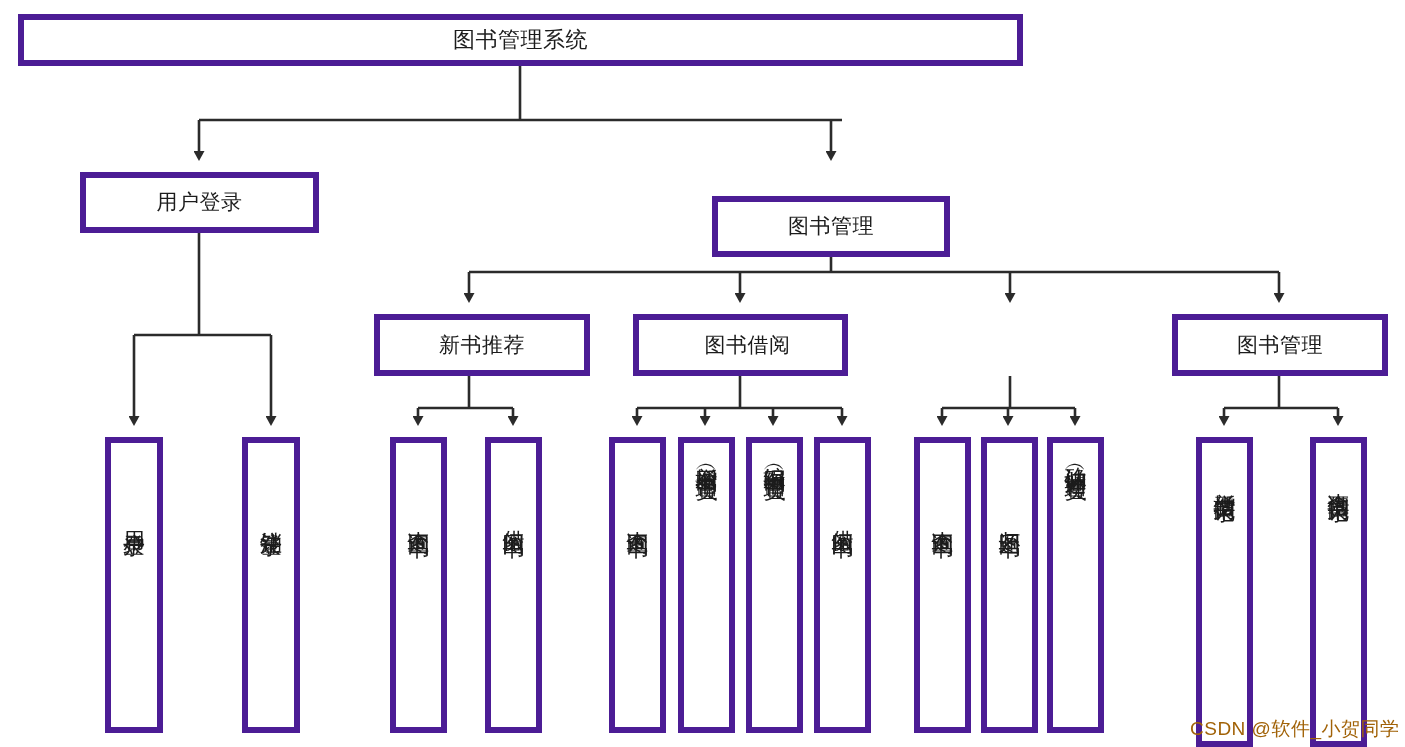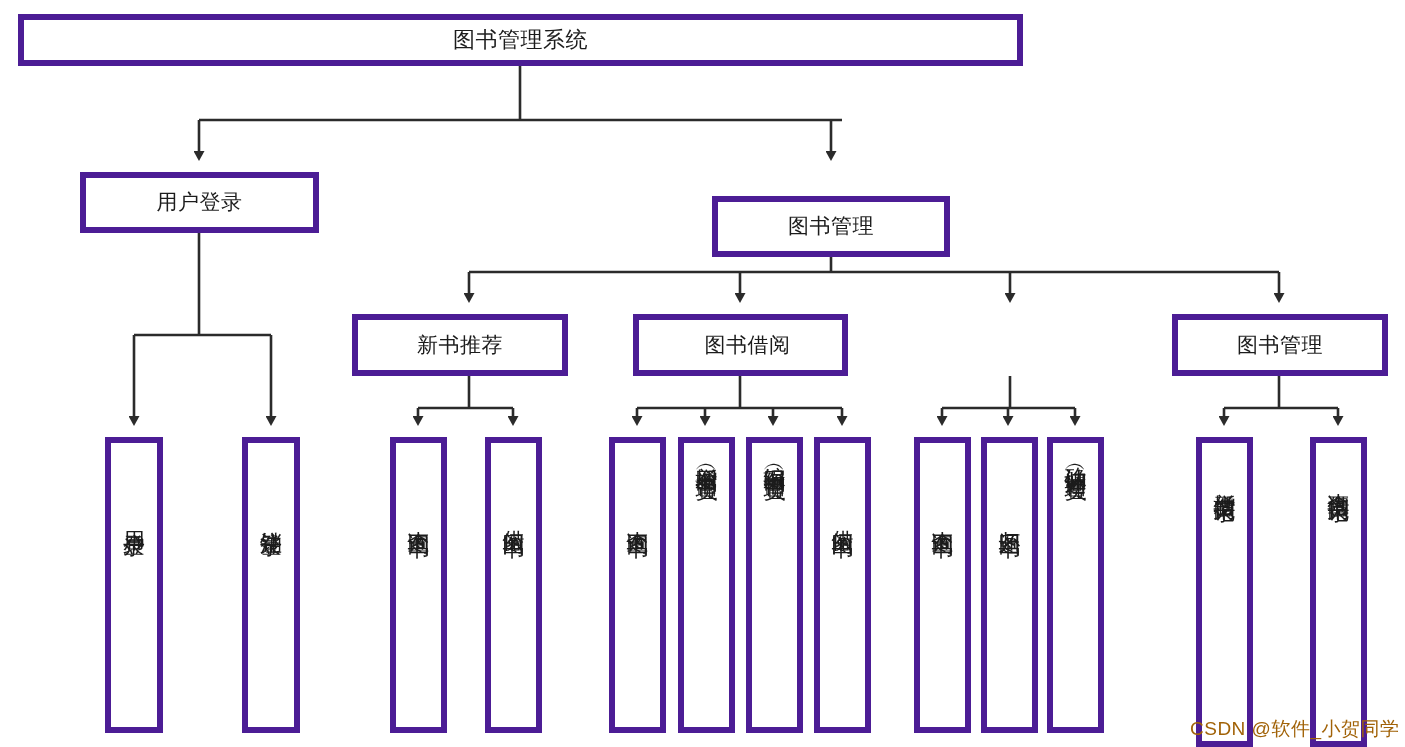--- a/index.html
+++ b/index.html
@@ -129,21 +129,21 @@
   </div>
 
   <div class="node horiz" style="left:80px; top:172px; width:239px; height:61px;">
     <span class="lbl">用户登录</span>
   </div>
 
   <div class="node horiz" style="left:712px; top:172px; width:238px; height:61px;margin-top:24px;">
     <span class="lbl">图书管理</span>
   </div>
 
-  <div class="node horiz" style="left:352px; top:314px; width:216px; height:62px;">
+  <div class="node horiz" style="left:374px; top:314px; width:216px; height:62px;">
     <span class="lbl">新书推荐</span>
   </div>
 
   <div class="node horiz" style="left:633px; top:314px; width:215px; height:62px;padding-left:14px;">
     <span class="lbl">图书借阅</span>
   </div>
 
 
   <div class="node horiz" style="left:1172px; top:314px; width:216px; height:62px;">
     <span class="lbl">图书管理</span>

